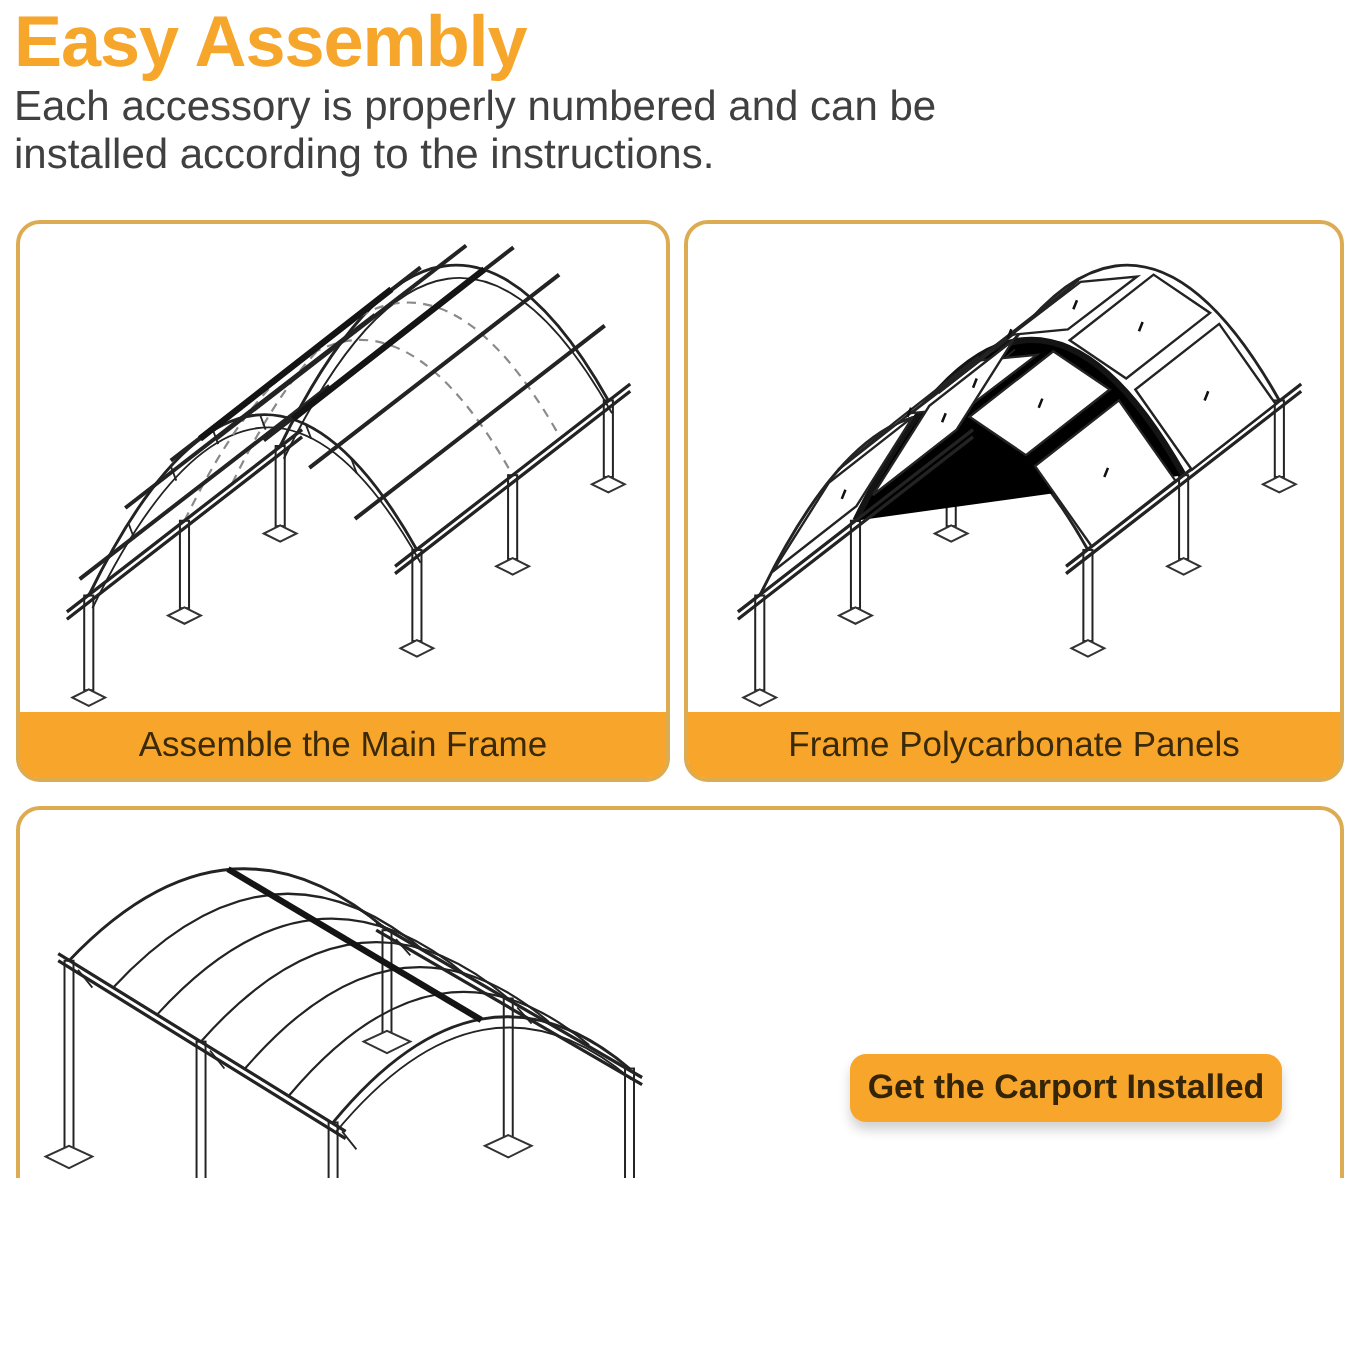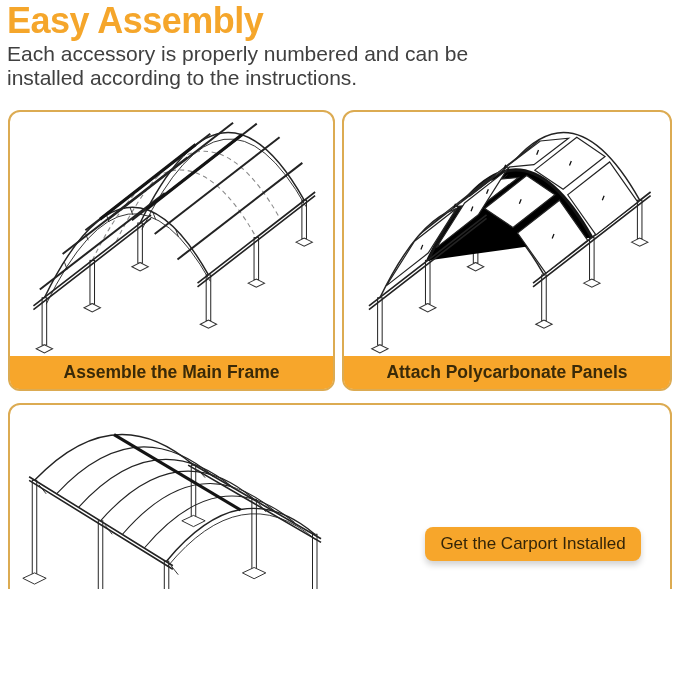--- a/index.html
+++ b/index.html
@@ -11,25 +11,25 @@
             font-size:21px;line-height:24px;color:#404040;white-space:pre-line;}
   .card{position:absolute;border:2px solid #DCAB52;border-radius:12px;
         background:#fff;box-sizing:border-box;}
   .card-frame{left:8px;top:110px;width:327px;height:281px;}
   .card-panels{left:342px;top:110px;width:330px;height:281px;}
   .card-carport{left:8px;top:403px;width:664px;height:274px;}
   .illu{display:block;margin:8px auto 0 auto;}
   .caption{position:absolute;left:0;right:0;bottom:0;height:33px;
            background:#F7A62B;border-radius:0 0 9px 9px;
            display:flex;align-items:center;justify-content:center;
-           font-size:17.5px;font-weight:700;color:#3A2A08;}
+           font-size:17.5px;font-weight:400;color:#3A2A08;}
   .badge{position:absolute;left:415px;top:122px;width:216px;height:34px;
          background:#F7A62B;border-radius:8px;
          display:flex;align-items:center;justify-content:center;
-         font-size:17px;font-weight:400;color:#342508;
+         font-size:17px;font-weight:700;color:#342508;
          box-shadow:0 4px 6px rgba(0,0,0,0.18);}
   svg .ln{stroke:#232323;fill:none;}
   svg .thin{stroke-width:1.6;}
   svg .purlin{stroke-width:2.2;}
   svg .beam{stroke:#141414;stroke-width:3.5;}
   svg .dash{stroke:#8a8a8a;stroke-width:1.2;stroke-dasharray:5 4;fill:none;}
   svg .post{fill:#ffffff;stroke:#232323;stroke-width:1.1;}
   svg .plate{fill:#ffffff;stroke:#333333;stroke-width:1.1;}
   svg .panel{fill:#ffffff;stroke:#232323;stroke-width:1.3;}
   svg .screw{stroke:#111;stroke-width:1.4;}
@@ -127,21 +127,21 @@
         <polygon class="panel" points="123,84 154,58 200,22 169,48"></polygon>
         <polygon class="panel" points="163,52 194,49 232,20 201,23"></polygon>
         <polygon class="panel" points="195,55 226,76 272,40 241,19"></polygon>
         <polygon class="panel" points="231,82 262,126 308,90 277,46"></polygon>
       </g>
       <g class="screws">
         <path class="screw" d="M70,142 l2,-5 M106,97 l2,-5 M142,81 l2,-5 M178,92 l2,-5 M214,130 l2,-5
                                M125,100 l2,-5 M161,54 l2,-5 M197,38 l2,-5 M233,50 l2,-5 M269,88 l2,-5"></path>
       </g>
     </svg>
-    <div class="caption">Attach Polycarbonate Panels</div>
+    <div class="caption">Frame Polycarbonate Panels</div>
   </div>
 
   <div class="card card-carport">
     <svg style="position:absolute;left:8px;top:8px;" width="342" height="256" viewBox="0 0 380 285">
       <g>
         <rect class="post" x="15.5" y="75" width="5" height="107"></rect>
         <rect class="post" x="89" y="120" width="5" height="112"></rect>
         <rect class="post" x="162.5" y="165" width="5" height="108"></rect>
         <rect class="post" x="192.5" y="58" width="5" height="60"></rect>
         <rect class="post" x="260" y="96" width="5" height="80"></rect>

